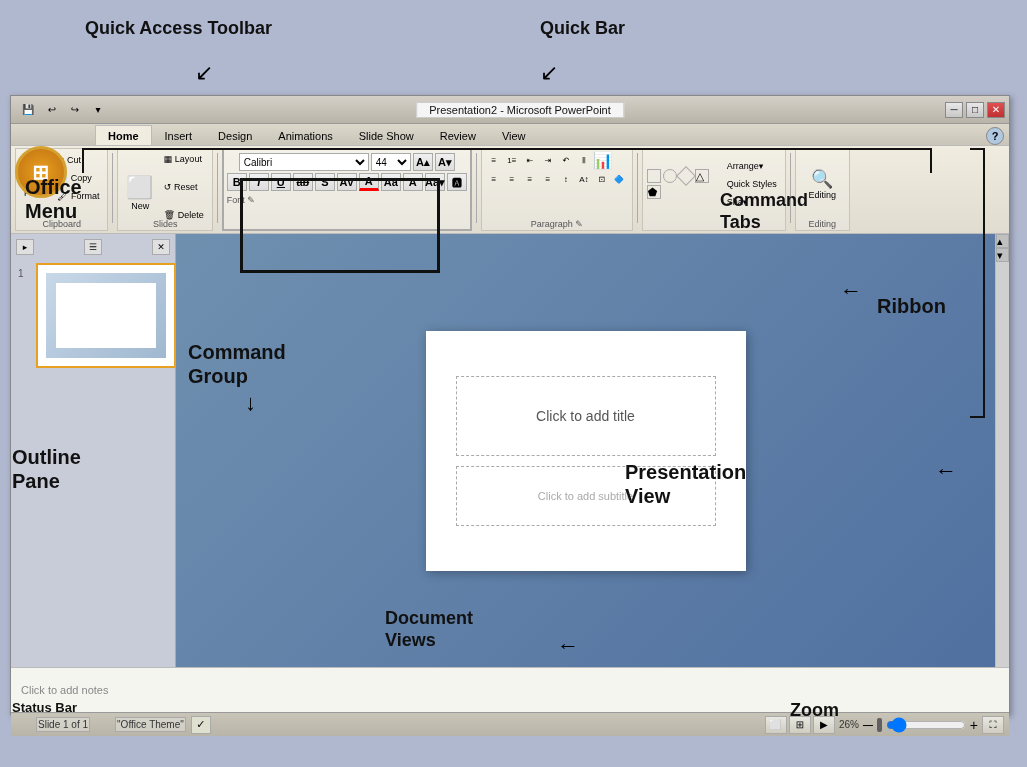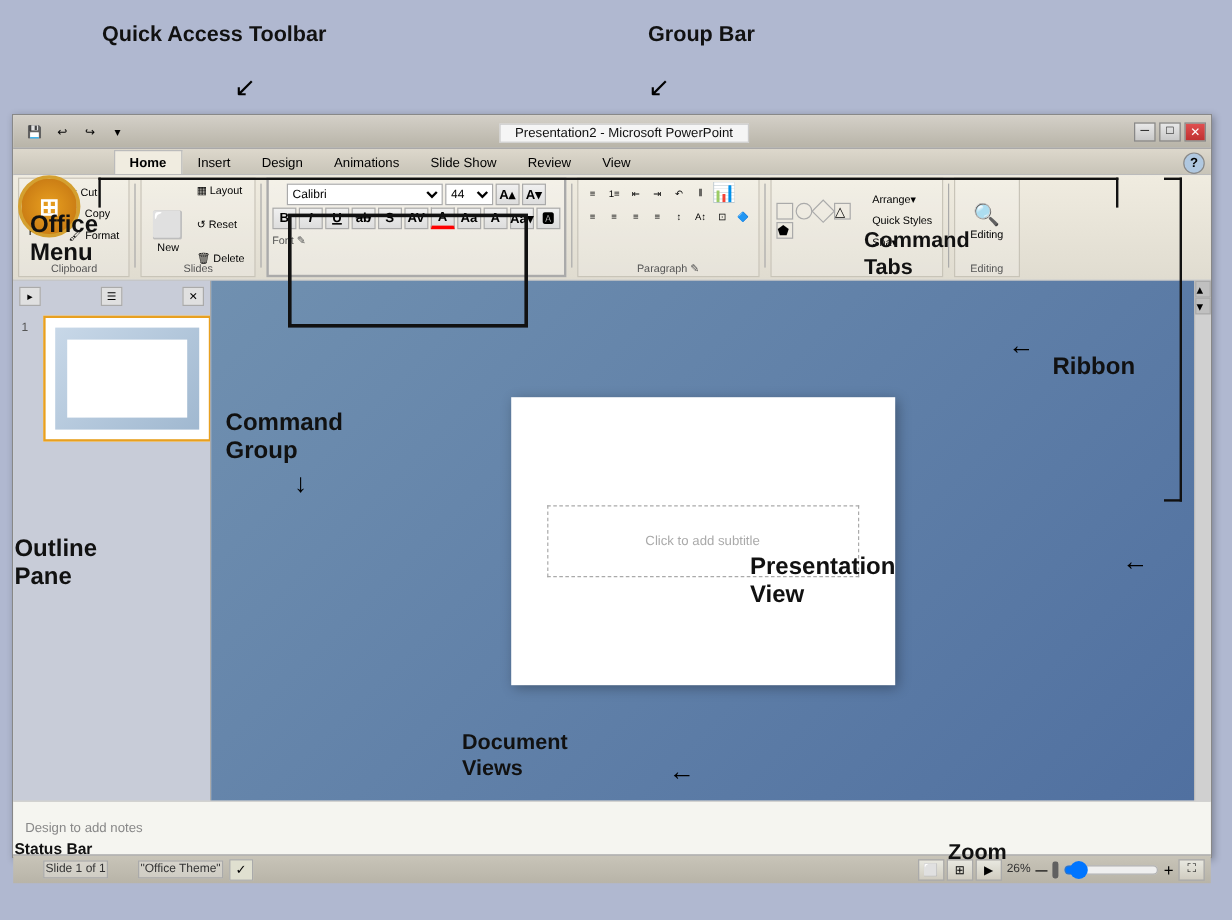--- a/index.html
+++ b/index.html
@@ -426,21 +426,21 @@
       background: #aaa;
       height: 70px;
       margin: 5px 2px;
     }
 
   </style>
 </head>
 <body>
 
 <div class="annotation" style="top:18px; left:85px;">Quick Access Toolbar</div>
-<div class="annotation" style="top:18px; left:540px;">Group Bar</div>
+<div class="annotation" style="top:18px; left:540px;">Quick Bar</div>
 
 <div class="annotation" style="top:175px; left:25px; font-size:20px; line-height:1.2;">Office<br>Menu</div>
 
 <div class="annotation" style="top:190px; left:720px; font-size:18px; line-height:1.2;">Command<br>Tabs</div>
 
 <div class="annotation" style="top:340px; left:188px; font-size:20px; line-height:1.2;">Command<br>Group</div>
 
 <div class="annotation" style="top:295px; left:877px; font-size:20px;">Ribbon</div>
 
 <div class="annotation" style="top:445px; left:12px; font-size:20px; line-height:1.2;">Outline<br>Pane</div>
@@ -643,36 +643,39 @@
             <div style="background:white;margin:10px;height:65px;display:flex;align-items:center;justify-content:center;">
               <div style="font-size:8px;color:#888;"></div>
             </div>
           </div>
         </div>
       </div>
     </div>
 
     <div class="pres-view">
       <div class="slide-canvas">
+        <div class="slide-title-box">
+          <span class="slide-title-text">Click to add title</span>
+        </div>
         <div class="slide-subtitle-box">
           <span class="slide-subtitle-text">Click to add subtitle</span>
         </div>
       </div>
     </div>
 
     <div class="pres-scrollbar">
       <div style="width:100%;height:14px;background:#c0c0c0;border:1px solid #aaa;cursor:pointer;">▴</div>
       <div style="width:100%;flex:1;background:#d8d8d0;"></div>
       <div style="width:100%;height:14px;background:#c0c0c0;border:1px solid #aaa;cursor:pointer;">▾</div>
     </div>
 
   </div>
 
   <div class="notes-panel">
-    <span class="notes-text">Design to add notes</span>
+    <span class="notes-text">Click to add notes</span>
   </div>
 
   <div class="status-bar">
     <div class="status-item">Slide 1 of 1</div>
     <div class="status-item">"Office Theme"</div>
     <div style="width:20px;height:18px;background:#e0e0d0;border:1px solid #aaa;display:flex;align-items:center;justify-content:center;cursor:pointer;">✓</div>
 
     <div class="status-right">
 
       <div style="display:flex;gap:2px;">

